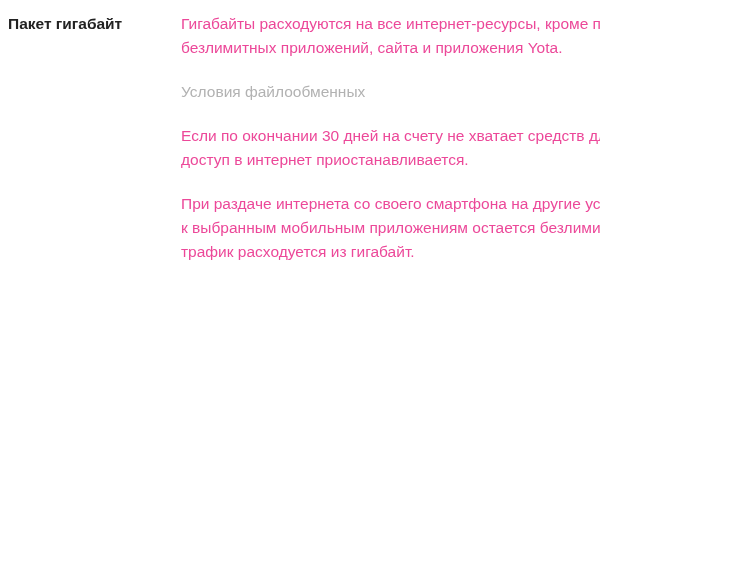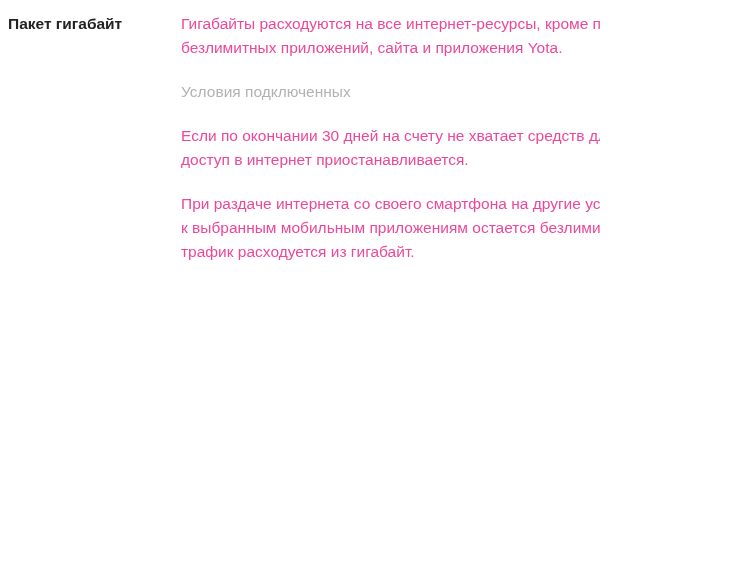--- a/index.html
+++ b/index.html
@@ -55,20 +55,20 @@
 </head>
 <body>
 
 <div class="section-row">
   <div class="col-left">
     <h3 class="section-title">Пакет гигабайт</h3>
   </div>
   <div class="col-right">
     <p class="para">Гигабайты расходуются на все интернет-ресурсы, кроме подключенных
 безлимитных приложений, сайта и приложения Yota.</p>
-    <p class="para muted">Условия подключенных</p>
+    <p class="para muted">Условия файлообменных</p>
     <p class="para">Если по окончании 30 дней на счету не хватает средств для продления пакета,
 доступ в интернет приостанавливается.</p>
     <p class="para">При раздаче интернета со своего смартфона на другие устройства доступ
 к выбранным мобильным приложениям остается безлимитным, а остальной
 трафик расходуется из гигабайт.</p>
   </div>
 </div>
 
 </body></html>

